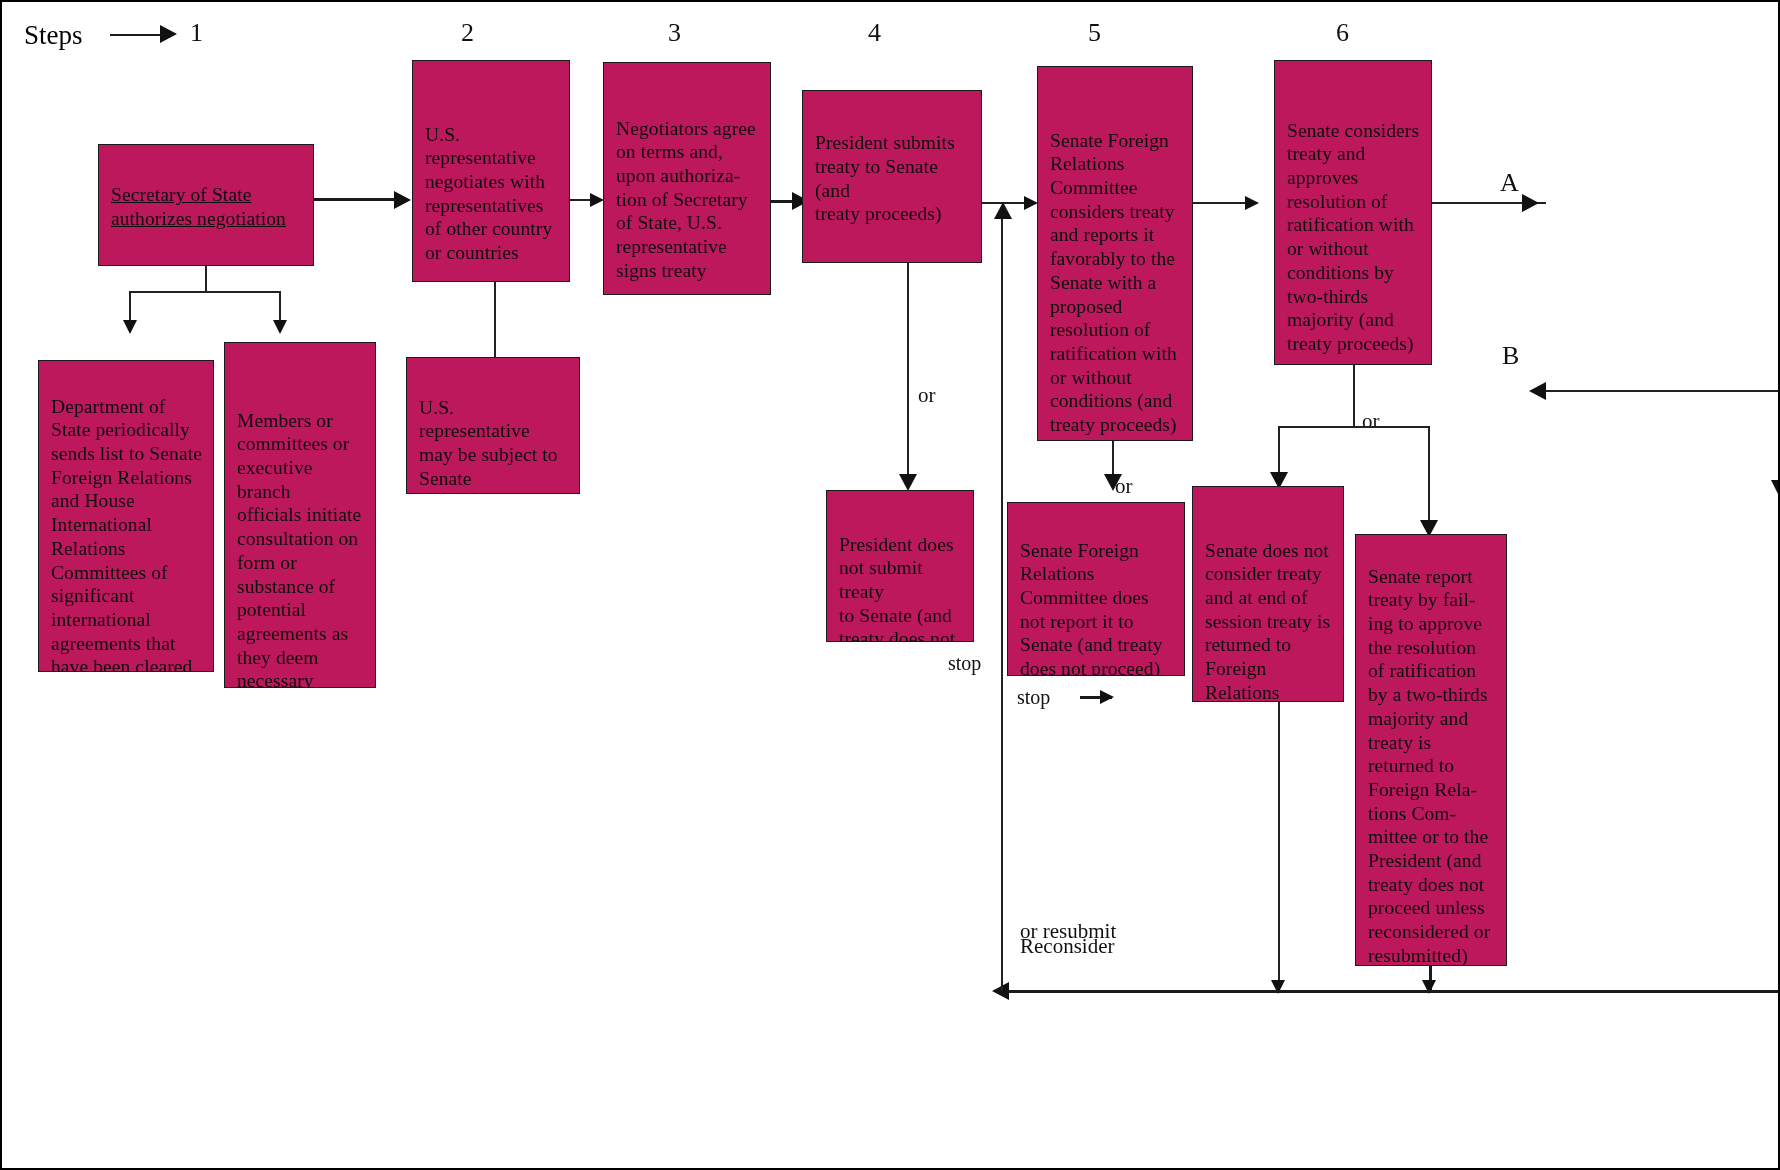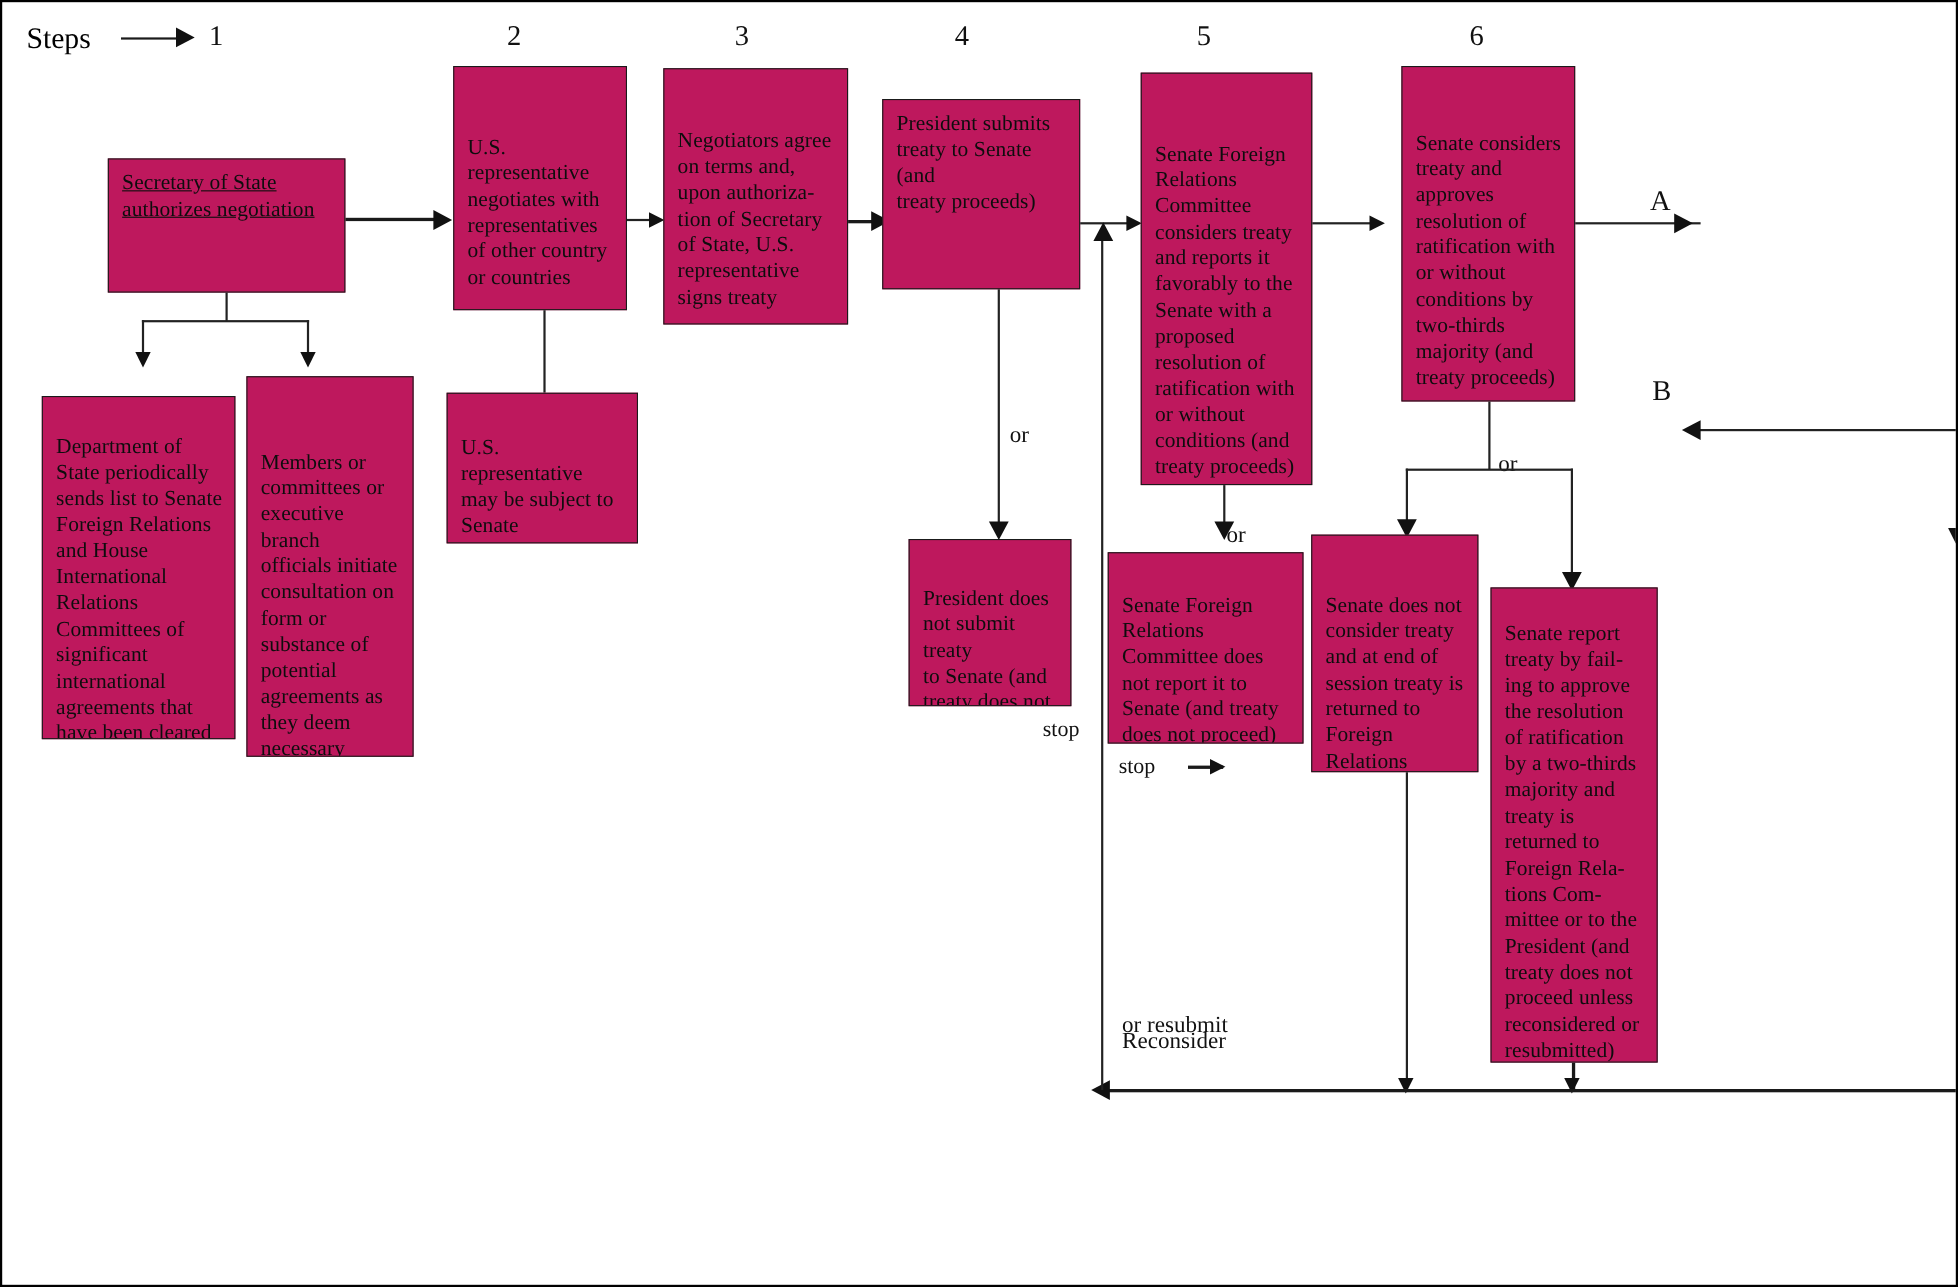--- a/index.html
+++ b/index.html
@@ -7,21 +7,21 @@
   #canvas{
     position:relative;width:1780px;height:1170px;background:#fff;
     border:2px solid #000;box-sizing:border-box;overflow:hidden;
   }
   .box{
     position:absolute;border:1.5px solid #1a1a1a;background:#be185d;
     box-sizing:border-box;padding:10px 10px 6px 12px;
     font-size:19.5px;line-height:1.215;letter-spacing:.1px;
     color:#0d0d0d;white-space:pre-line;overflow:hidden;
   }
-  .box.mid{display:flex;align-items:flex-start;}
+  .box.mid{display:flex;align-items:center;}
   .box.mid > span{display:block;width:100%;}
   .lbl{
     position:absolute;font-size:26px;color:#111;white-space:nowrap;
   }
   .lbl.small{font-size:20px;}
   .lbl.txt{font-size:21px;}
   .steps-word{position:absolute;font-size:27px;left:22px;top:18px;}
   
   .hline{position:absolute;background:#1a1a1a;height:2px;}
   .vline{position:absolute;background:#1a1a1a;width:2px;}

